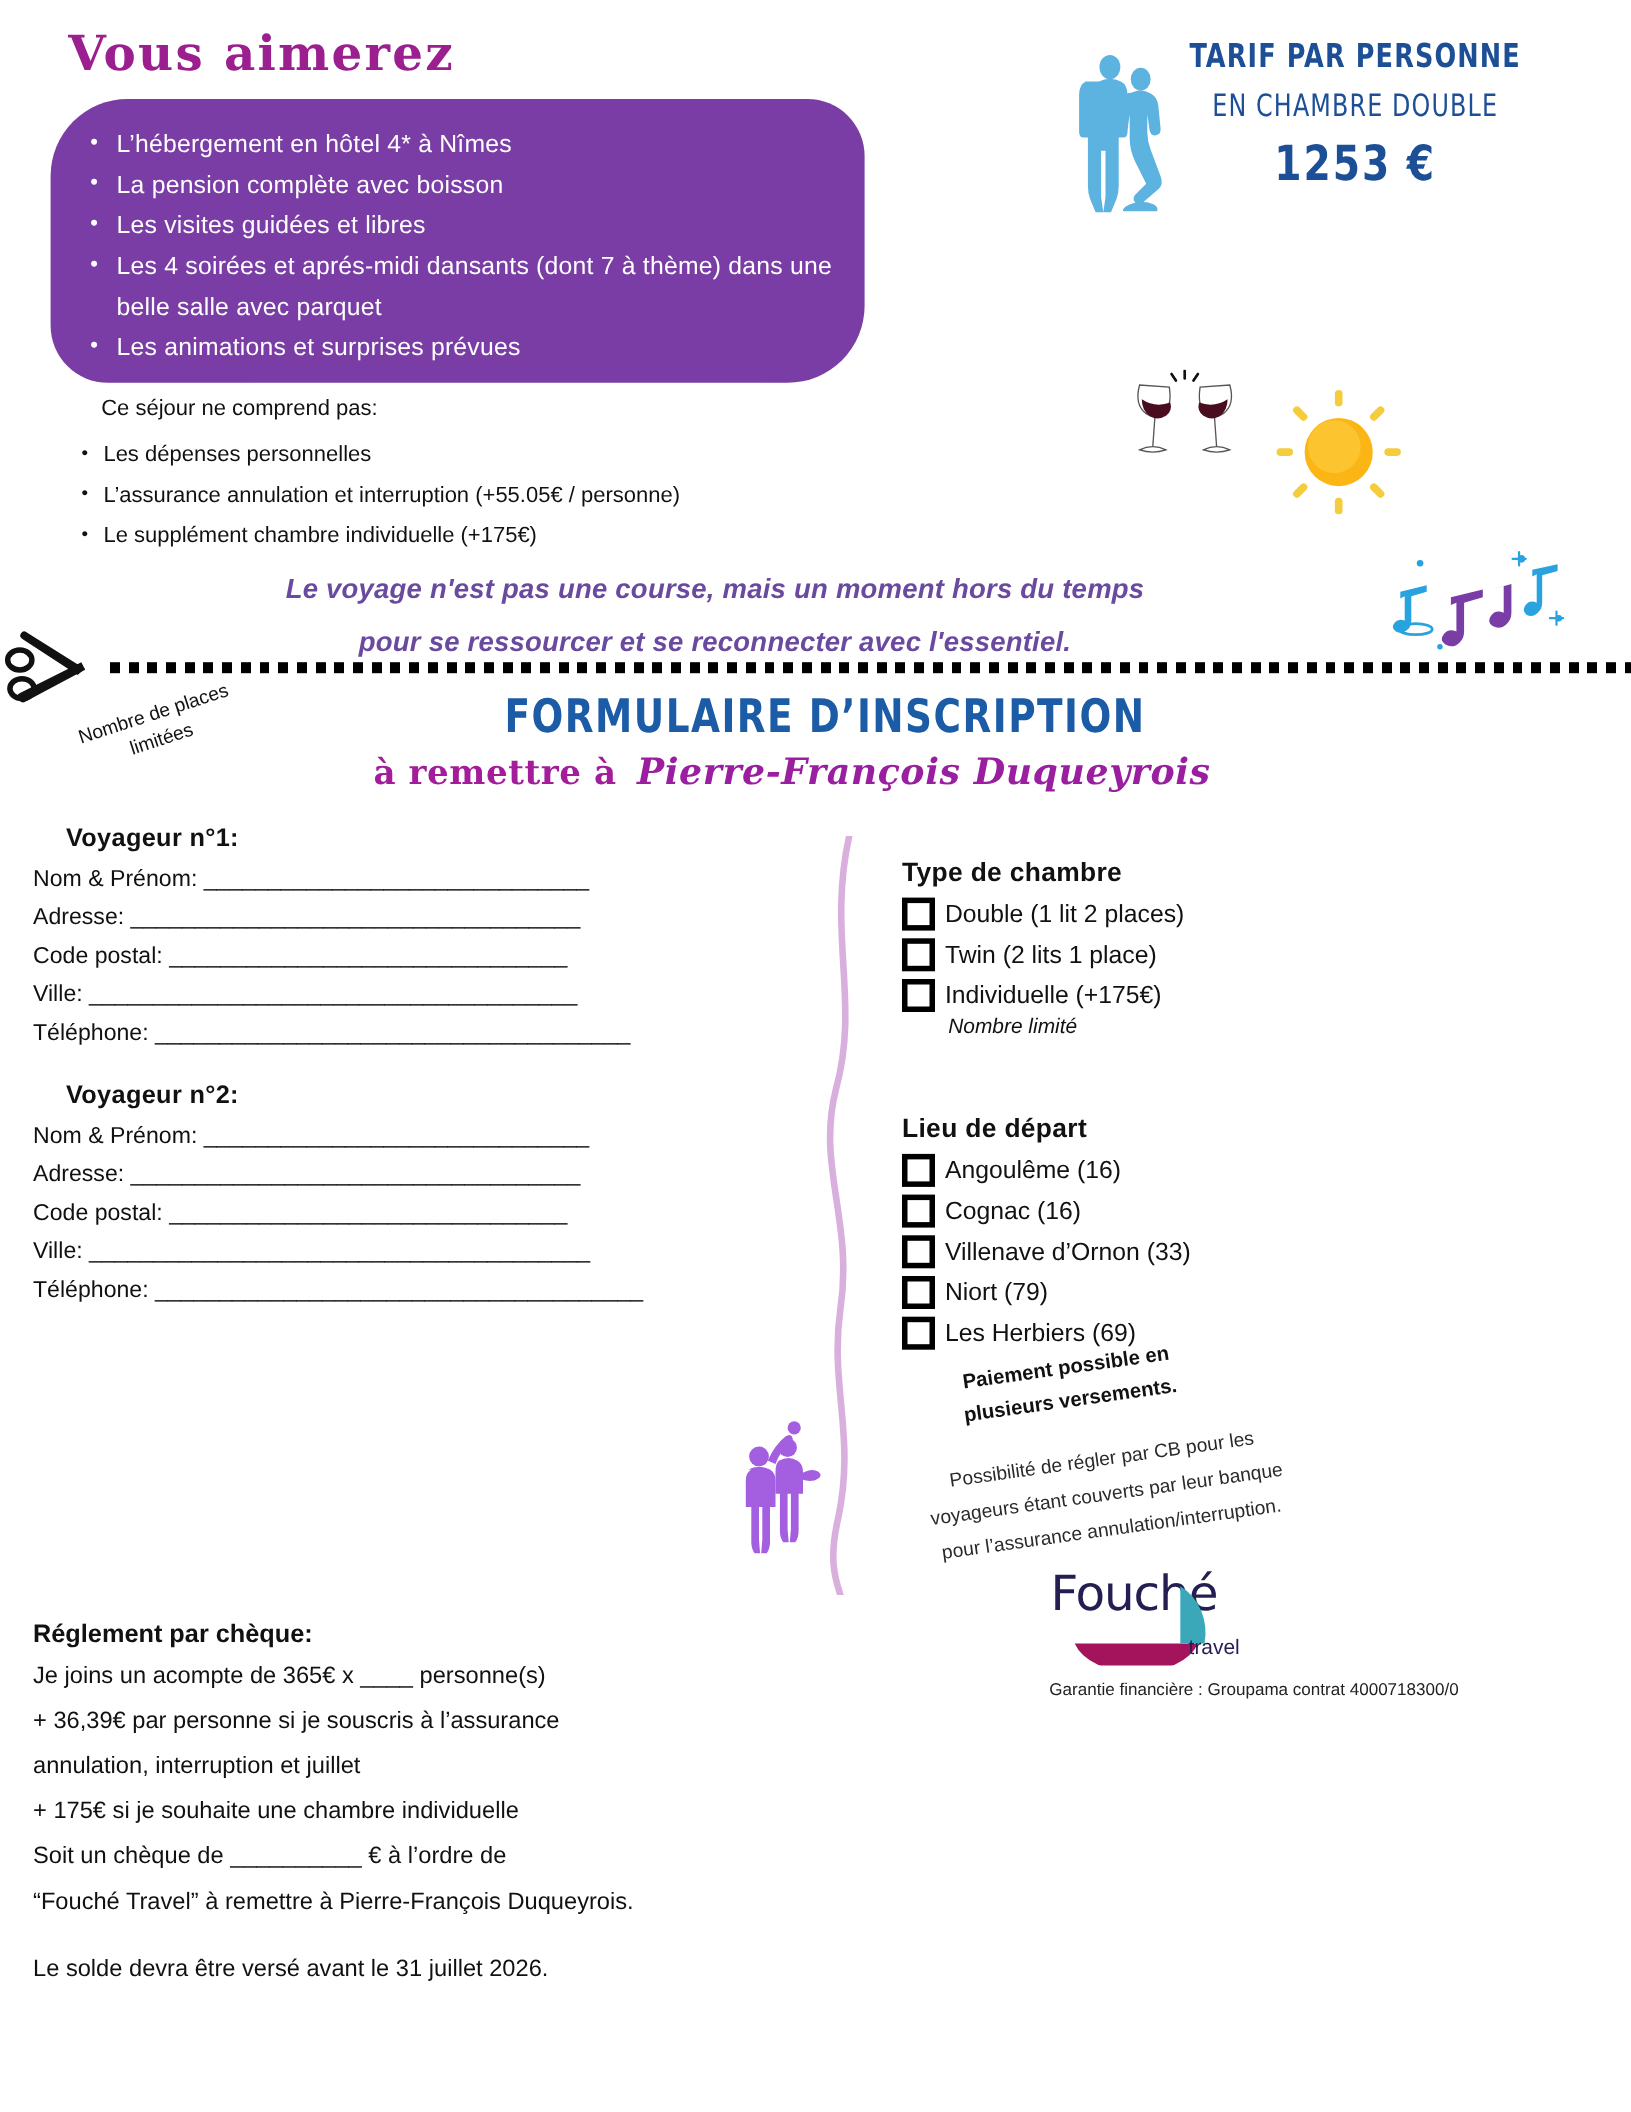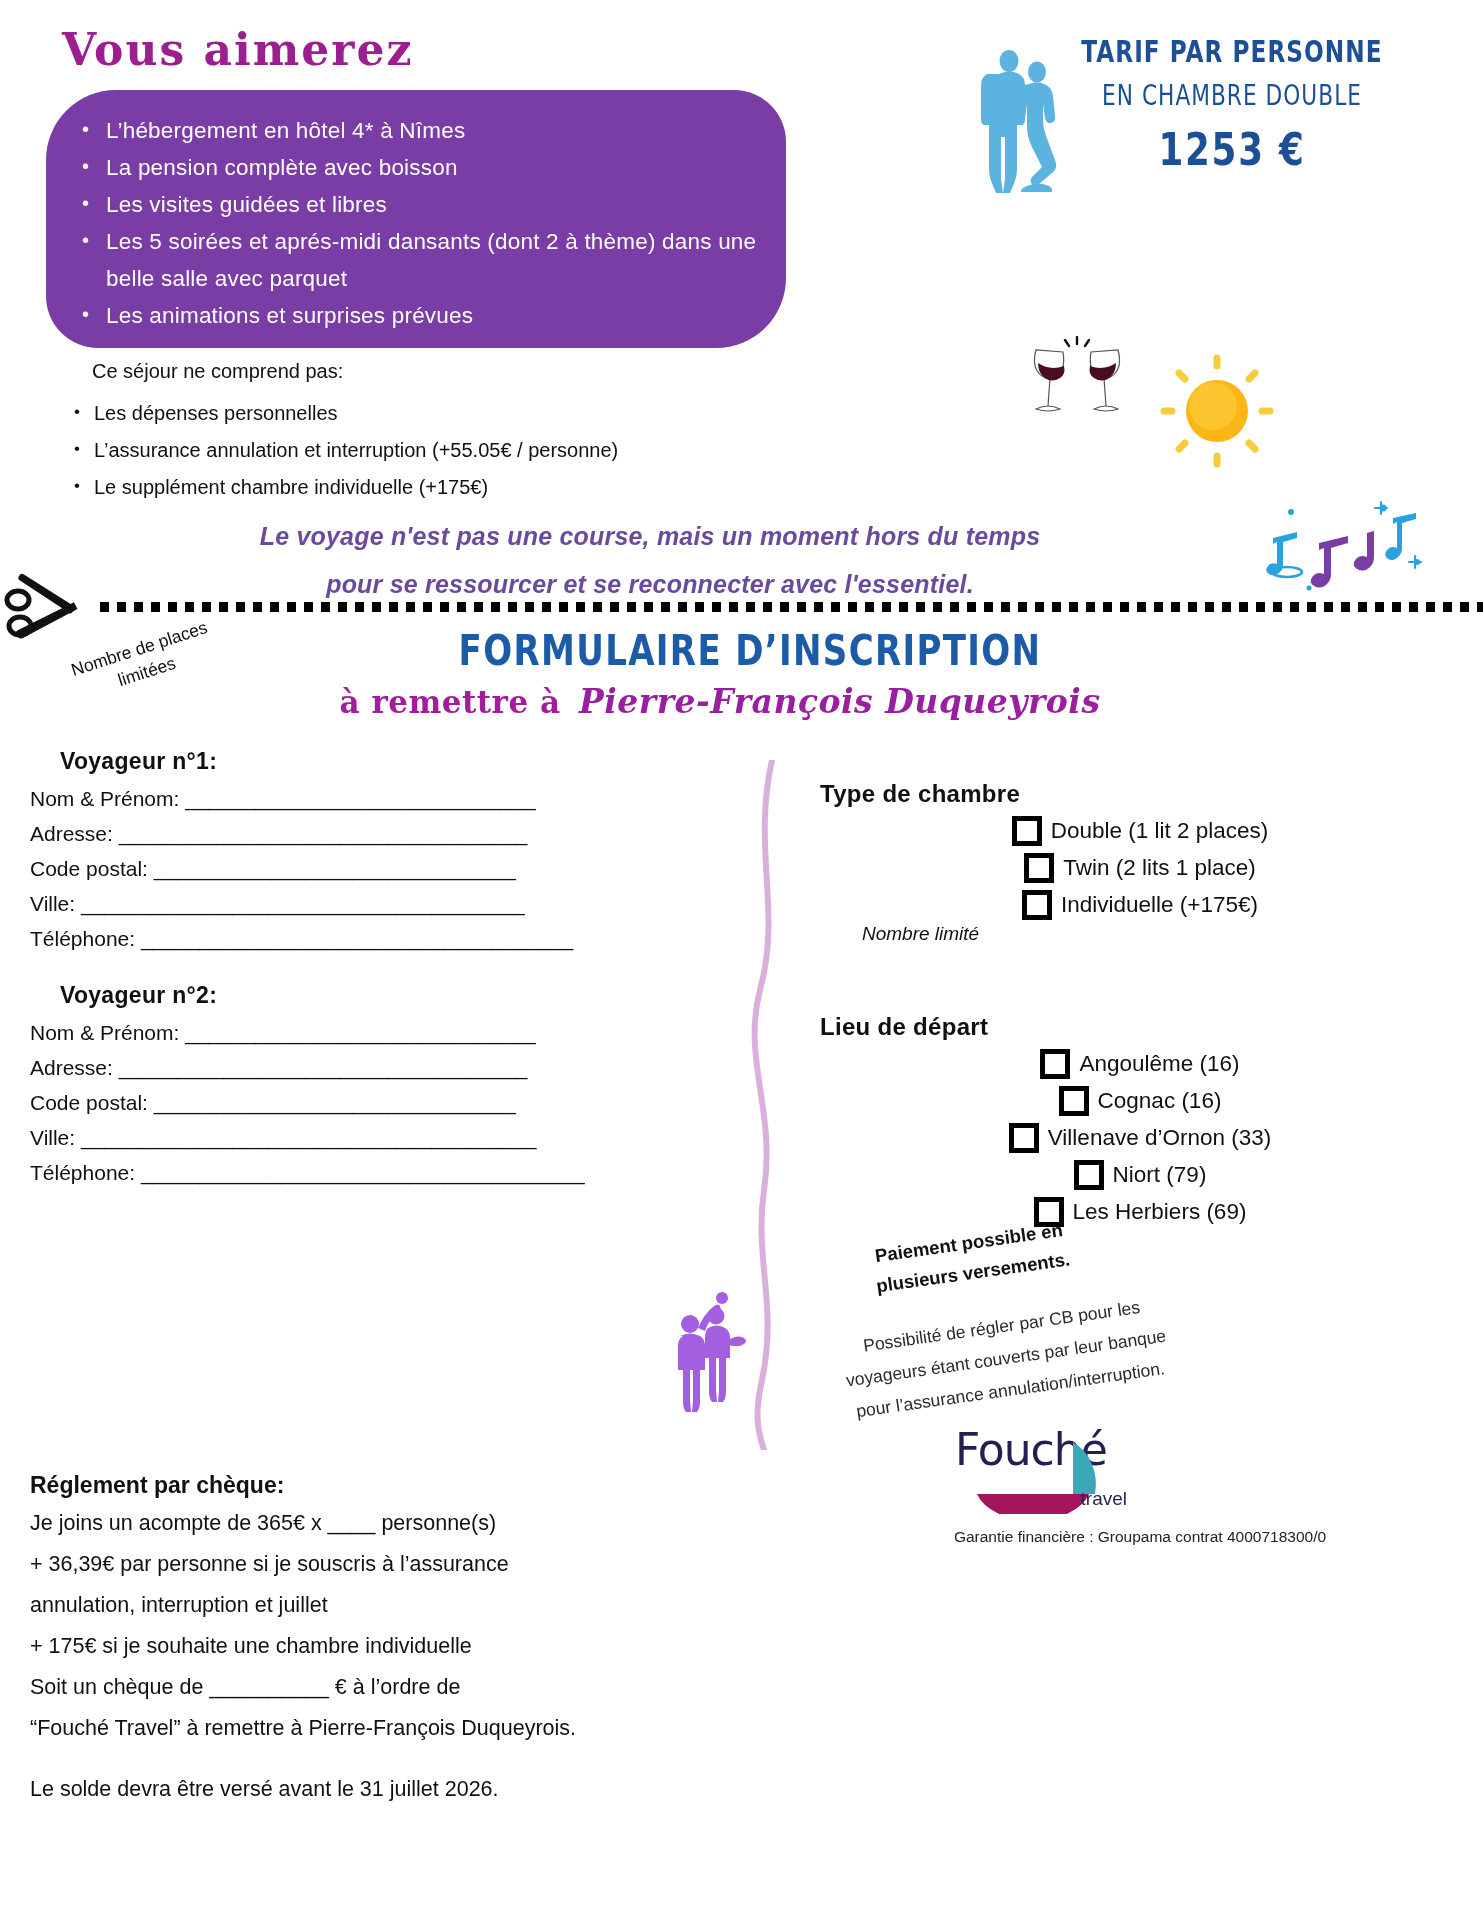--- a/index.html
+++ b/index.html
@@ -245,21 +245,20 @@
     font-size: 24px;
     font-weight: 700;
     letter-spacing: .3px;
     margin-bottom: 8px;
     margin-top: 32px;
   }
   .cbrow {
     display: flex;
     align-items: center;
     margin-bottom: 7px;
-    justify-content: center;
   }
   .cbox {
     display: inline-block;
     width: 20px;
     height: 20px;
     border: 5px solid #000;
     background: #fff;
     box-sizing: content-box;
     margin-right: 9px;
     flex: 0 0 auto;
@@ -377,21 +376,21 @@
 
 <div class="page">
 
   <div class="title-vous">Vous aimerez</div>
 
   <div class="purple-card">
     <ul>
       <li>L’hébergement en hôtel 4* à Nîmes</li>
       <li>La pension complète avec boisson</li>
       <li>Les visites guidées et libres</li>
-      <li>Les 5 soirées et aprés-midi dansants (dont 2 à thème) dans une belle salle avec parquet</li>
+      <li>Les 4 soirées et aprés-midi dansants (dont 7 à thème) dans une belle salle avec parquet</li>
       <li>Les animations et surprises prévues</li>
     </ul>
   </div>
 
   <div class="dancers">
     <svg viewBox="0 0 95 158" width="95" height="158" aria-hidden="true">
       <g fill="#5cb3e0">
         <ellipse cx="34" cy="13" rx="9.5" ry="11"></ellipse>
         <path d="M24 26 q10 -5 20 0 q6 3 6 12 l0 34 q0 5 -4 5 l-4 0 l0 44 q0 6 -2 12 l-5 12 l-7 0 l2 -14 l0 -42 l-4 0 l0 42 l2 14 l-7 0 l-5 -12 q-2 -6 -2 -12 l0 -44 l-4 0 q-4 0 -4 -5 l0 -34 q0 -9 6 -12 z"></path>
         <ellipse cx="62" cy="24" rx="9" ry="10.5"></ellipse>

